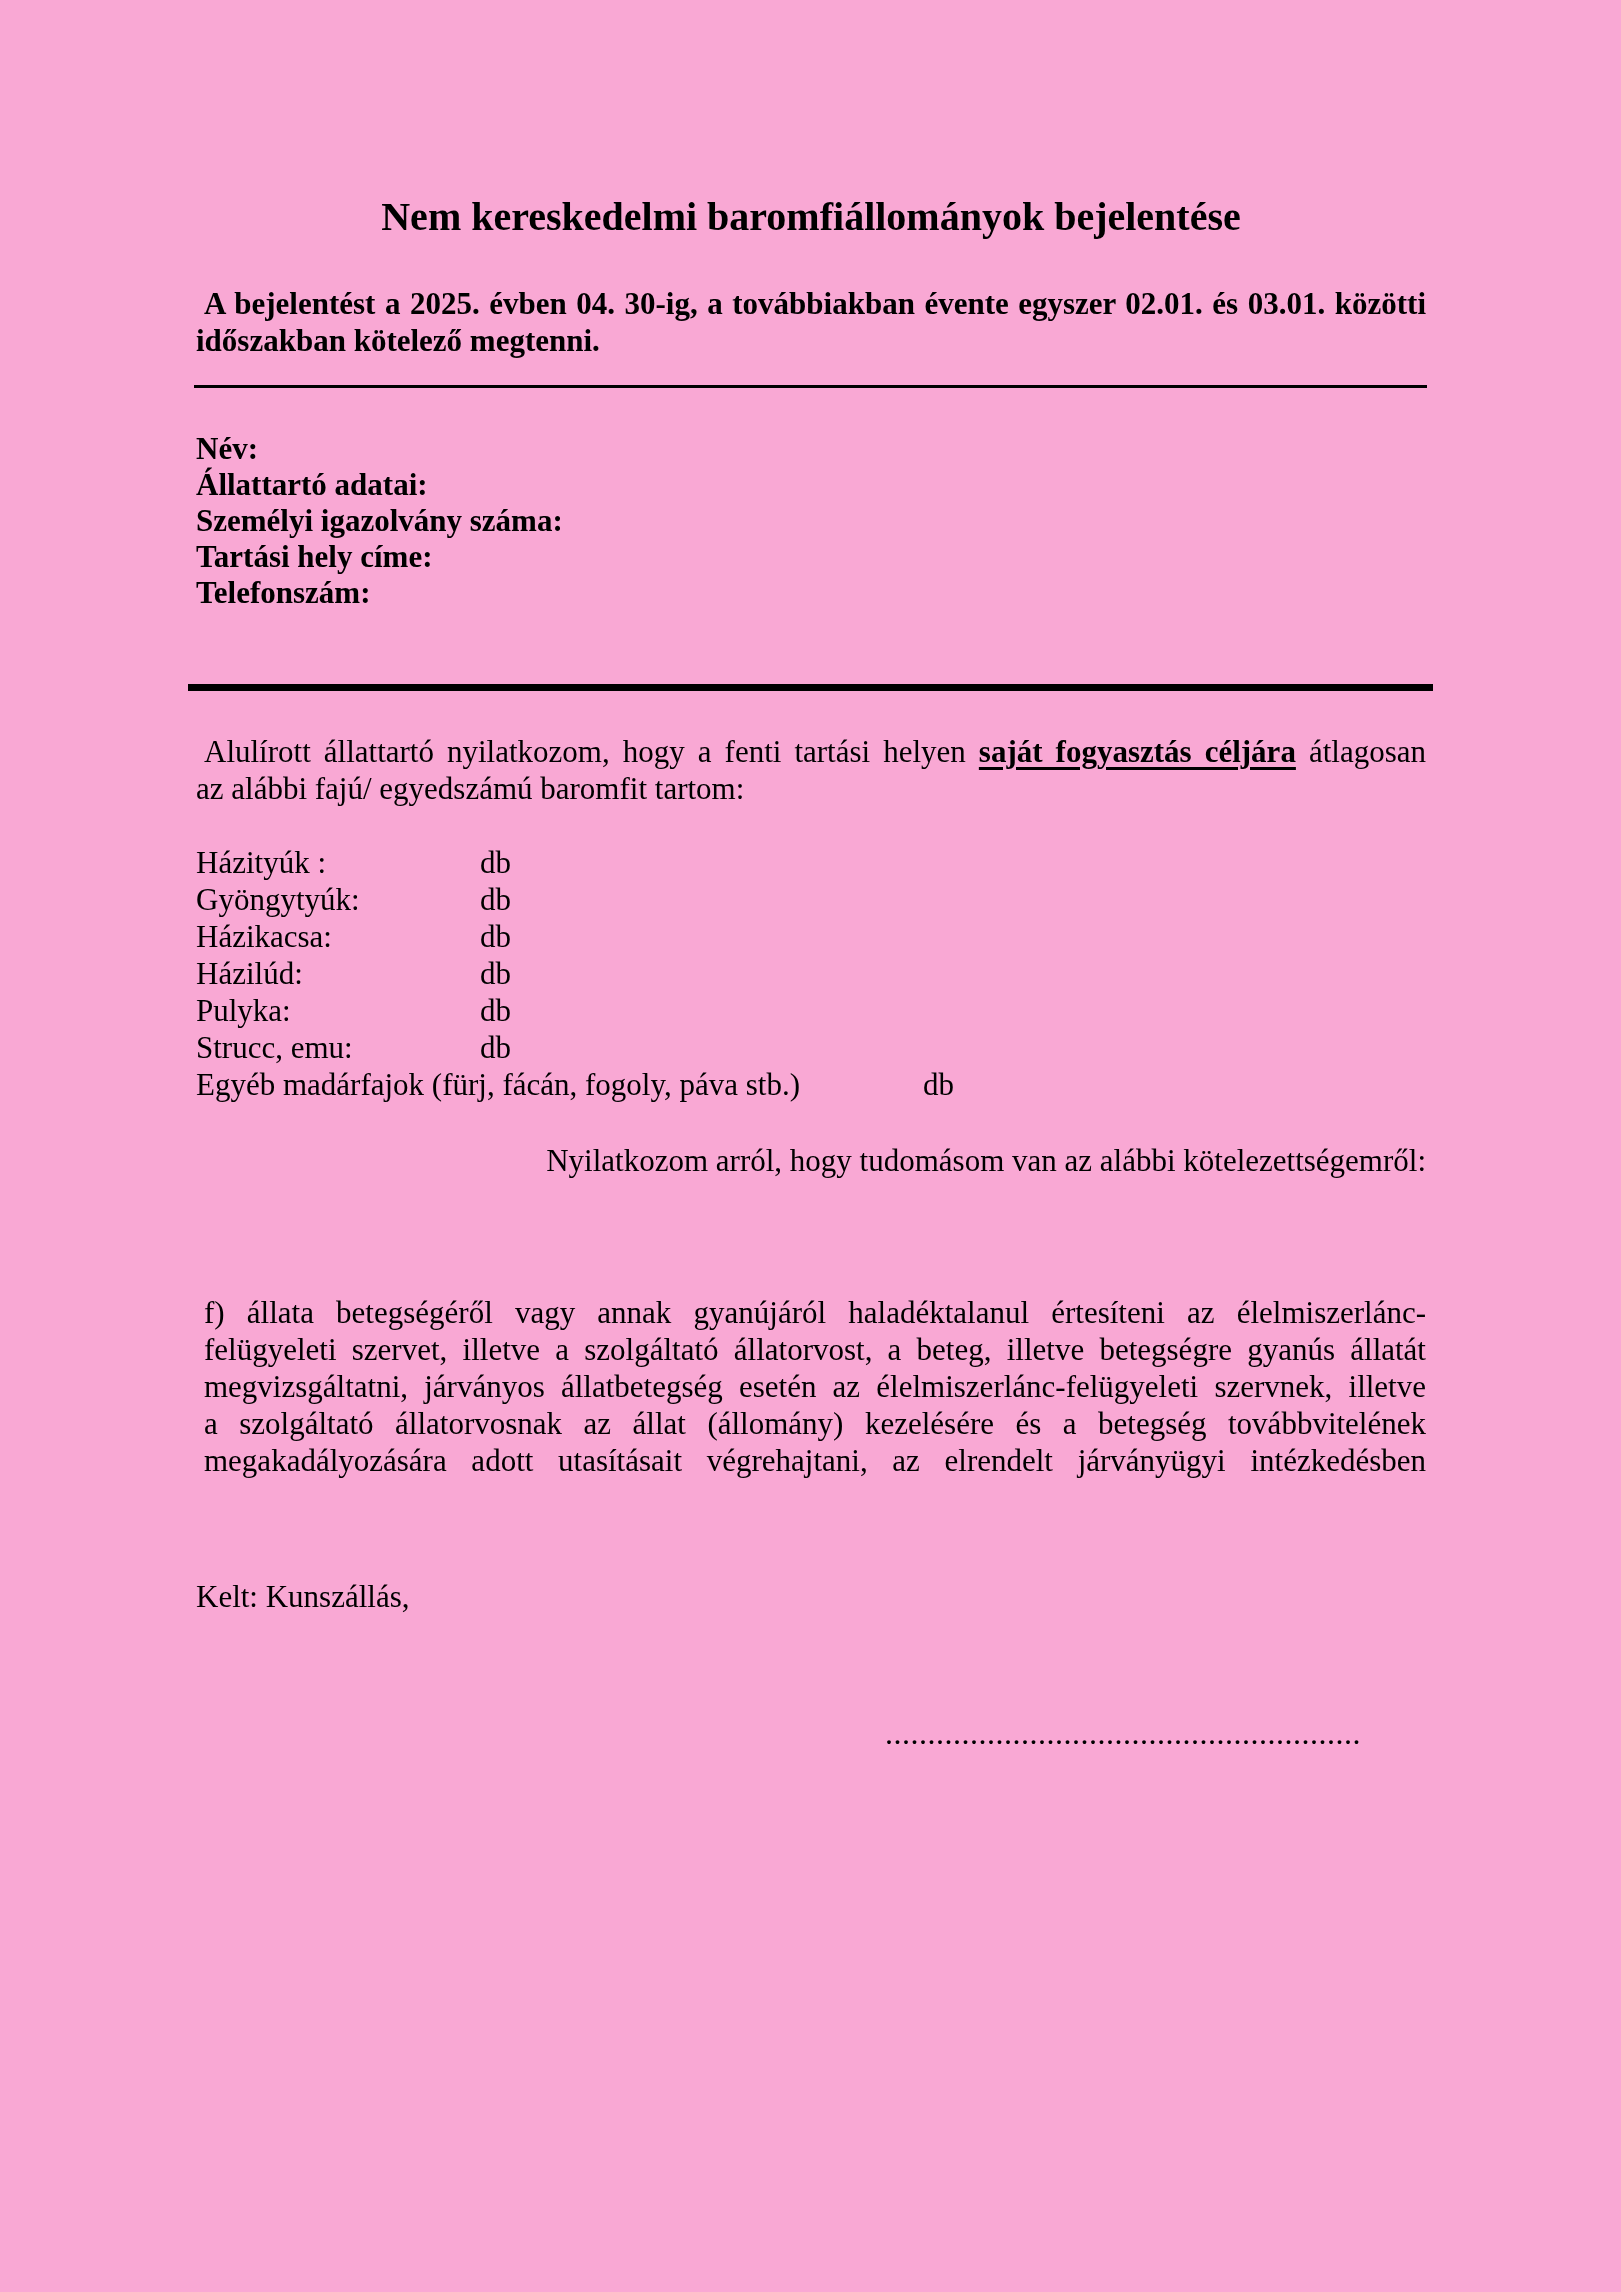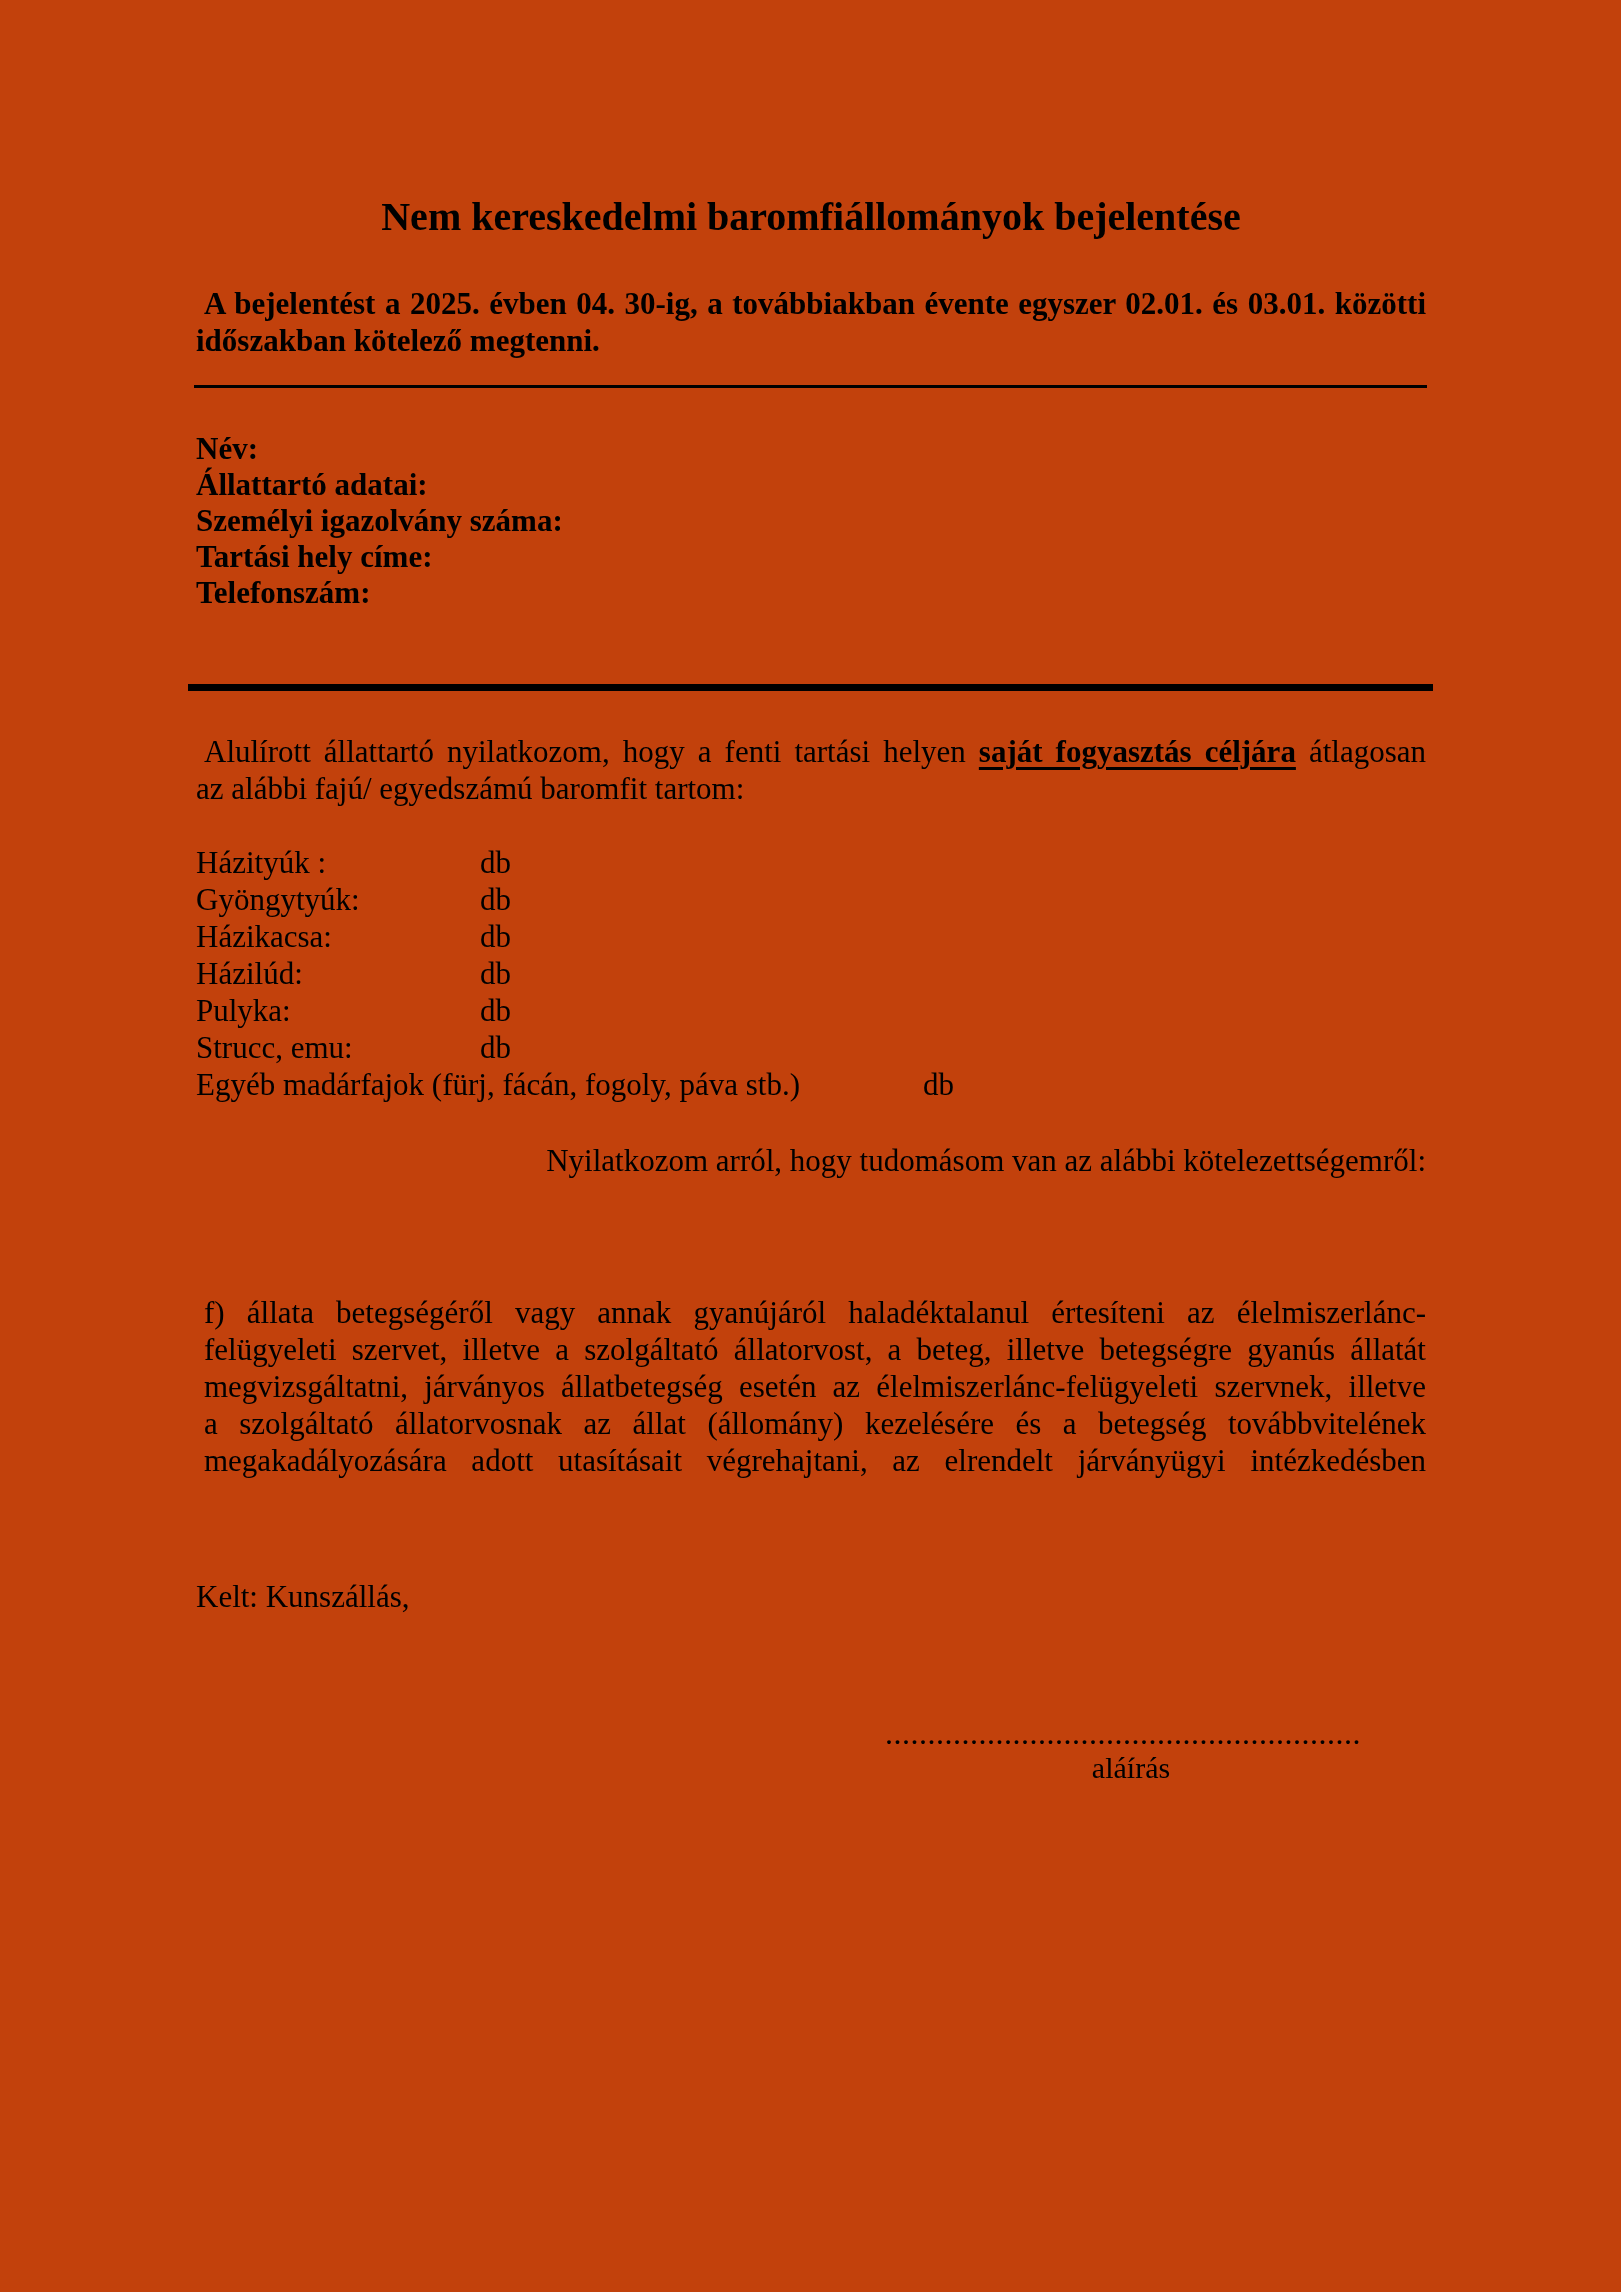--- a/index.html
+++ b/index.html
@@ -4,21 +4,21 @@
 <style>
   html, body {
     margin: 0;
     padding: 0;
     background: #ffffff;
   }
   .page {
     position: relative;
     width: 1621px;
     height: 2293px;
-    background: #c2410c;
+    background: #f9a8d4;
     color: #000000;
     font-family: "Liberation Serif", "DejaVu Serif", serif;
     font-size: 31px;
     line-height: 37px;
     overflow: hidden;
   }
   .abs { position: absolute; }
 
   .title {
     left: 196px; top: 193px; width: 1230px;
@@ -168,17 +168,16 @@
     <div class="jline">felügyeleti szervet, illetve a szolgáltató állatorvost, a beteg, illetve betegségre gyanús állatát</div>
     <div class="jline">megvizsgáltatni, járványos állatbetegség esetén az élelmiszerlánc-felügyeleti szervnek, illetve</div>
     <div class="jline">a szolgáltató állatorvosnak az állat (állomány) kezelésére és a betegség továbbvitelének</div>
     <div class="jline">megakadályozására adott utasításait végrehajtani, az elrendelt járványügyi intézkedésben</div>
   </div>
 
   <div class="abs date-line">Kelt: Kunszállás,</div>
 
   <div class="abs signature">
     <span class="sig-dots">........................................................</span>
-    <span class="sig-label">aláírás</span>
   </div>
 
 </div>
 
 
 </body></html>

